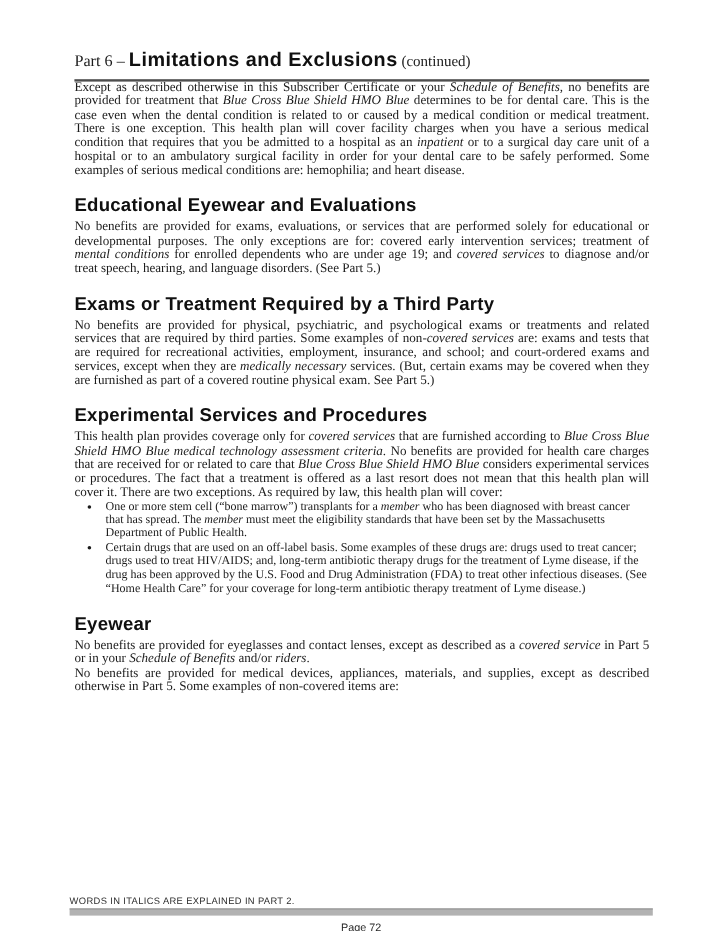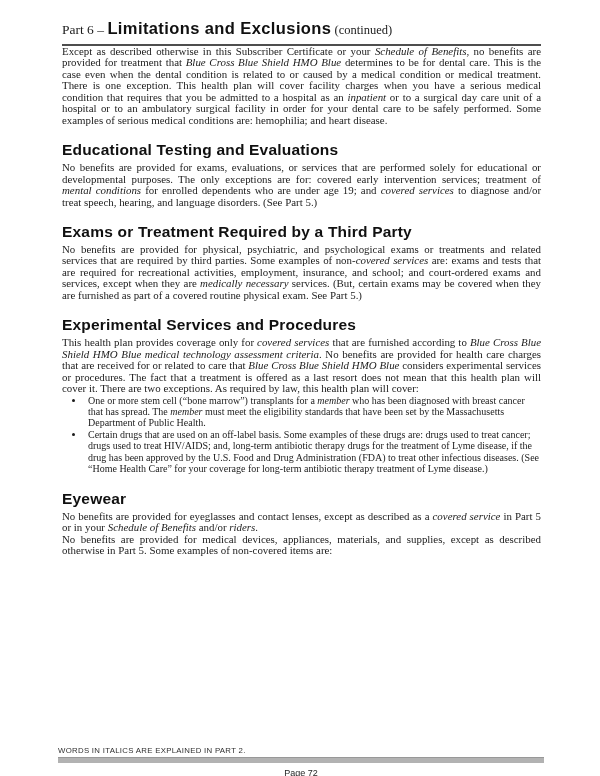--- a/index.html
+++ b/index.html
@@ -10,21 +10,21 @@
     height: 776px;
     margin: 0 auto;
     background: #ffffff;
     font-family: "Liberation Serif", serif;
     color: #1b1b1b;
     overflow: hidden;
   }
   .content {
     position: absolute;
     left: 62px;
-    top: 19px;
+    top: 41px;
     width: 479px;
   }
   .doc-header {
     border-bottom: 2.5px solid #4e4e4e;
     padding-bottom: 6px;
     white-space: nowrap;
   }
   .part-label { font-size: 13.5px; }
   .part-title {
     font-family: "Liberation Sans", sans-serif;
@@ -94,21 +94,21 @@
 <div class="page">
   <div class="content">
     <div class="doc-header">
       <span class="part-label">Part 6 – </span><span class="part-title">Limitations and Exclusions</span><span class="part-continued"> (continued)</span>
     </div>
     <div class="sections">
         <section class="section">
           <p class="body-text"><span>Except as described otherwise in this Subscriber Certificate or your </span><i>Schedule of Benefits</i><span>, no benefits are provided for treatment that </span><i>Blue Cross Blue Shield HMO Blue</i><span> determines to be for dental care. This is the case even when the dental condition is related to or caused by a medical condition or medical treatment. There is one exception. This health plan will cover facility charges when you have a serious medical condition that requires that you be admitted to a hospital as an </span><i>inpatient</i><span> or to a surgical day care unit of a hospital or to an ambulatory surgical facility in order for your dental care to be safely performed. Some examples of serious medical conditions are: hemophilia; and heart disease.</span></p>
         </section>
         <section class="section">
-          <h2 class="sec-heading">Educational Testing and Evaluations</h2>
+          <h2 class="sec-heading">Educational Eyewear and Evaluations</h2>
           <p class="body-text"><span>No benefits are provided for exams, evaluations, or services that are performed solely for educational or developmental purposes. The only exceptions are for: covered early intervention services; treatment of </span><i>mental conditions</i><span> for enrolled dependents who are under age 19; and </span><i>covered services</i><span> to diagnose and/or treat speech, hearing, and language disorders. (See Part 5.)</span></p>
         </section>
         <section class="section">
           <h2 class="sec-heading">Exams or Treatment Required by a Third Party</h2>
           <p class="body-text"><span>No benefits are provided for physical, psychiatric, and psychological exams or treatments and related services that are required by third parties. Some examples of non-</span><i>covered services</i><span> are: exams and tests that are required for recreational activities, employment, insurance, and school; and court-ordered exams and services, except when they are </span><i>medically necessary</i><span> services. (But, certain exams may be covered when they are furnished as part of a covered routine physical exam. See Part 5.)</span></p>
         </section>
         <section class="section">
           <h2 class="sec-heading">Experimental Services and Procedures</h2>
           <p class="body-text"><span>This health plan provides coverage only for </span><i>covered services</i><span> that are furnished according to </span><i>Blue Cross Blue Shield HMO Blue medical technology assessment criteria</i><span>. No benefits are provided for health care charges that are received for or related to care that </span><i>Blue Cross Blue Shield HMO Blue</i><span> considers experimental services or procedures. The fact that a treatment is offered as a last resort does not mean that this health plan will cover it. There are two exceptions. As required by law, this health plan will cover:</span></p>
           <ul class="bullets">

